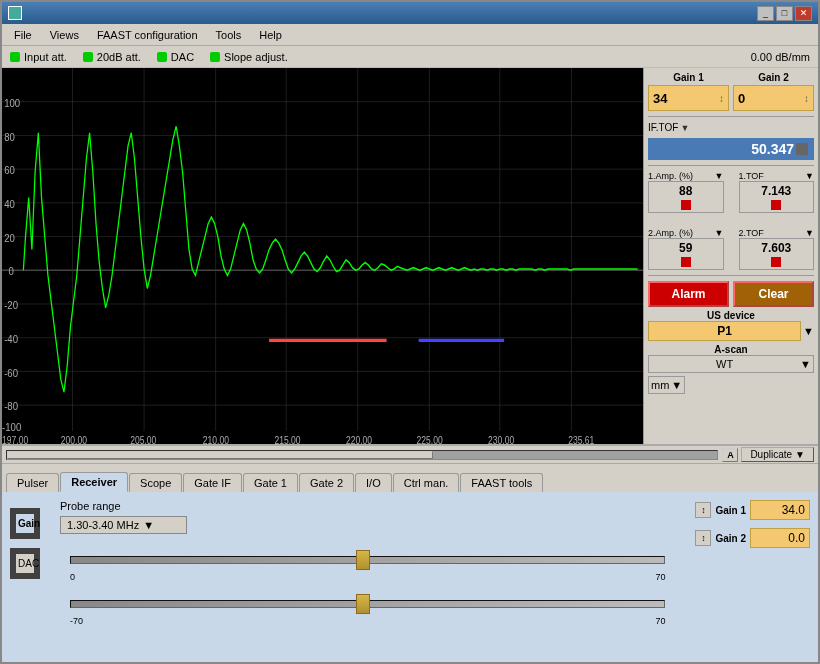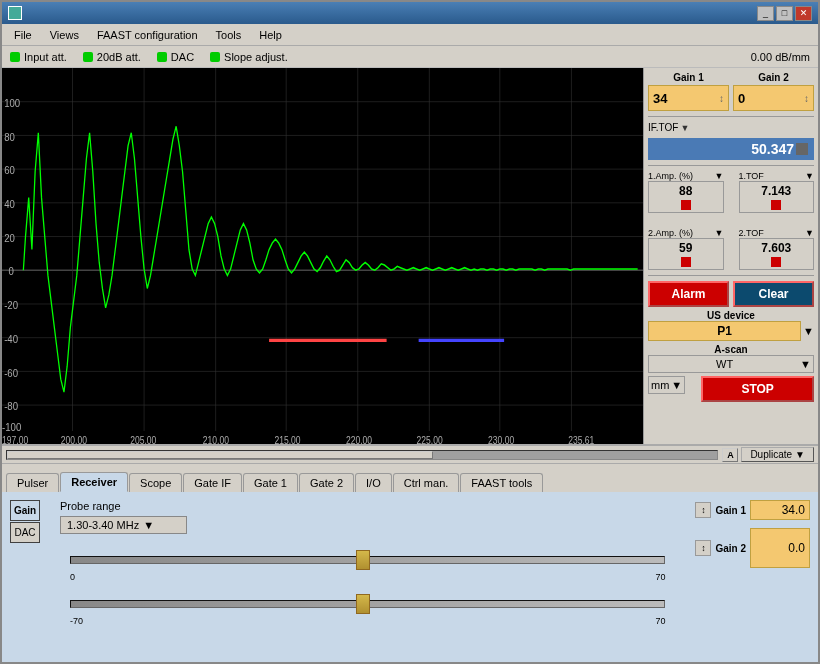--- a/index.html
+++ b/index.html
@@ -41,51 +41,51 @@
 
     .large-value { background: #4a7ab5; color: white; text-align: center; padding: 3px 6px; font-size: 14px; font-weight: bold; display: flex; align-items: center; justify-content: flex-end; gap: 2px; }
 
     .small-param-grid { display: grid; grid-template-columns: 1fr 1fr; gap: 15px; }
     .small-param { display: flex; flex-direction: column; }
     .small-param-label { font-size: 9px; display: flex; align-items: center; justify-content: space-between; }
     .small-param-value { background: #d4d0c8; border: 1px solid #999; padding: 2px; font-size: 12px; font-weight: bold; display: flex; align-items: center; justify-content: flex-end; gap: 2px; flex-direction: column; }
 
     .btn-row { display: flex; gap: 4px; }
     .btn-alarm { background: #cc0000; color: white; border: 2px outset #ff6666; padding: 4px 10px; font-size: 12px; font-weight: bold; cursor: pointer; flex: 1; }
-    .btn-clear { background: #0c4a6e; color: white; border: 2px outset #ff6666; padding: 4px 10px; font-size: 12px; font-weight: bold; cursor: pointer; flex: 1; }
+    .btn-clear { background: #a16207; color: white; border: 2px outset #ff6666; padding: 4px 10px; font-size: 12px; font-weight: bold; cursor: pointer; flex: 1; }
 
     .device-section { text-align: center; }
     .device-label { font-size: 10px; font-weight: bold; }
     .device-select { width: 100%; background: #f4c870; border: 1px solid #c0a040; padding: 2px; font-size: 12px; font-weight: bold; text-align: center; }
 
     .ascan-section { text-align: center; }
     .ascan-label { font-size: 10px; font-weight: bold; }
 
-    .bottom-controls { display: flex; gap: 16px; align-items: flex-start; }
+    .bottom-controls { display: flex; gap: 16px; align-items: flex-end; }
     .btn-stop { background: #cc0000; color: white; border: 2px outset #ff6666; padding: 4px 16px; font-size: 12px; font-weight: bold; cursor: pointer; flex: 1; }
 
     
     .bottom-panel { background: #c8d8e8; border-top: 2px solid #aaa; }
 
     
     .scroll-area { background: #d4d0c8; height: 18px; display: flex; align-items: center; padding: 0 4px; gap: 4px; border-bottom: 1px solid #aaa; }
     .scroll-track { flex: 1; height: 10px; background: #a0a0a0; border: 1px inset #888; position: relative; }
     .scroll-thumb { position: absolute; left: 0; top: 0; width: 60%; height: 100%; background: #d4d0c8; border: 1px outset #ccc; }
     .duplicate-btn { background: #d4d0c8; border: 1px outset #aaa; padding: 1px 8px; font-size: 10px; cursor: pointer; display: flex; align-items: center; gap: 3px; }
 
     
     .tabs { display: flex; background: #d4d0c8; padding: 2px 4px 0; gap: 1px; height: 28px; align-items: flex-end; }
     .tab { background: #d4d0c8; border: 1px solid #999; border-bottom: none; padding: 3px 10px; font-size: 11px; cursor: pointer; border-radius: 3px 3px 0 0; }
     .tab.active { background: #c8d8e8; border-bottom: 1px solid #c8d8e8; font-weight: bold; }
 
     
     .tab-content { background: #c8d8e8; padding: 8px; display: flex; gap: 20px; align-items: flex-start; min-height: 170px; }
 
     .left-tabs { display: flex; flex-direction: column; gap: 1px; width: 30px; }
-    .side-tab { background: #d4d0c8; border: 1px solid #404040; padding: 4px 2px; font-size: 10px; cursor: pointer; text-align: center; writing-mode: horizontal-tb; }
+    .side-tab { background: #d4d0c8; border: 6px solid #404040; padding: 4px 2px; font-size: 10px; cursor: pointer; text-align: center; writing-mode: horizontal-tb; margin-top: 8px; }
     .side-tab.active { background: #c8d8e8; font-weight: bold; }
 
     .content-main { flex: 1; }
     .probe-label { font-size: 11px; margin-bottom: 4px; }
     .probe-select { background: #d4d0c8; border: 1px solid #888; padding: 2px 6px; font-size: 11px; display: flex; align-items: center; gap: 4px; width: 127px; cursor: pointer; }
 
     .gain-right { display: flex; flex-direction: column; gap: 8px; }
     .gain-field { display: flex; align-items: center; gap: 4px; }
     .gain-field-label { font-size: 10px; font-weight: bold; }
     .gain-field-input { background: #f4c870; border: 1px solid #c0a040; padding: 2px 6px; font-size: 12px; width: 70px; text-align: right; }
@@ -316,21 +316,20 @@
           <span style="flex:1;text-align:center;">WT</span>
           <span style="cursor:pointer;">▼</span>
         </div>
       </div>
 
       <div class="bottom-controls">
         <div style="display:flex;align-items:center;gap:2px;background:#d4d0c8;border:1px solid #999;padding:2px;">
           <span>mm</span>
           <span style="cursor:pointer;">▼</span>
         </div>
-        <button class="btn-stop">STOP</button>
       </div>
     </div>
   </div>
 
   <div class="bottom-panel">
 
     <div class="scroll-area">
       <div class="scroll-track">
         <div class="scroll-thumb"></div>
       </div>
@@ -394,18 +393,18 @@
 
       <div class="gain-right">
         <div class="gain-field">
           <div style="width:16px;height:16px;background:#d4d0c8;border:1px solid #999;display:flex;align-items:center;justify-content:center;font-size:9px;">↕</div>
           <span class="gain-field-label">Gain 1</span>
           <input class="gain-field-input" type="text" style="background: rgb(244, 200, 112); border: 1px solid rgb(192, 160, 64); padding: 2px 4px; width: 60px; text-align: right; font-size: 12px;" value="34.0">
         </div>
         <div class="gain-field">
           <div style="width:16px;height:16px;background:#d4d0c8;border:1px solid #999;display:flex;align-items:center;justify-content:center;font-size:9px;">↕</div>
           <span class="gain-field-label">Gain 2</span>
-          <input class="gain-field-input" type="text" style="background: rgb(244, 200, 112); border: 1px solid rgb(192, 160, 64); padding: 12px 4px; width: 60px; text-align: right; font-size: 12px;" value="0.0">
+          <input class="gain-field-input" type="text" style="background: rgb(244, 200, 112); border: 1px solid rgb(192, 160, 64); padding: 2px 4px; width: 60px; text-align: right; font-size: 12px;" value="0.0">
         </div>
       </div>
     </div>
   </div>
 </div>
 
 </body></html>

